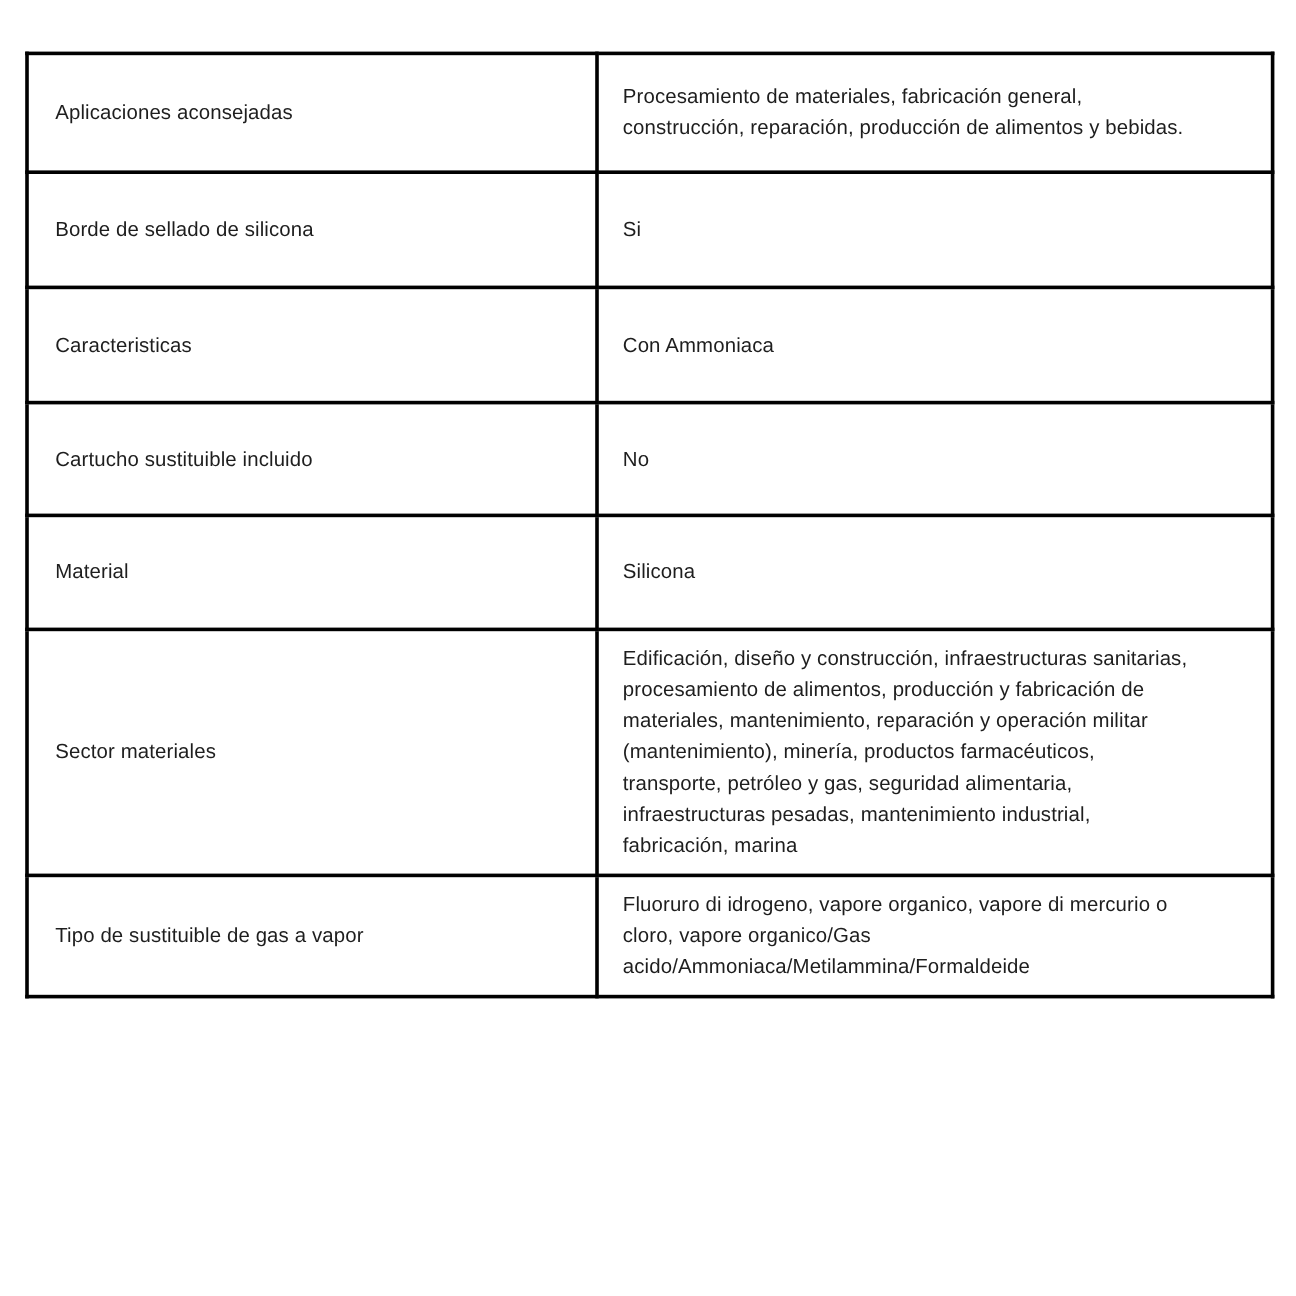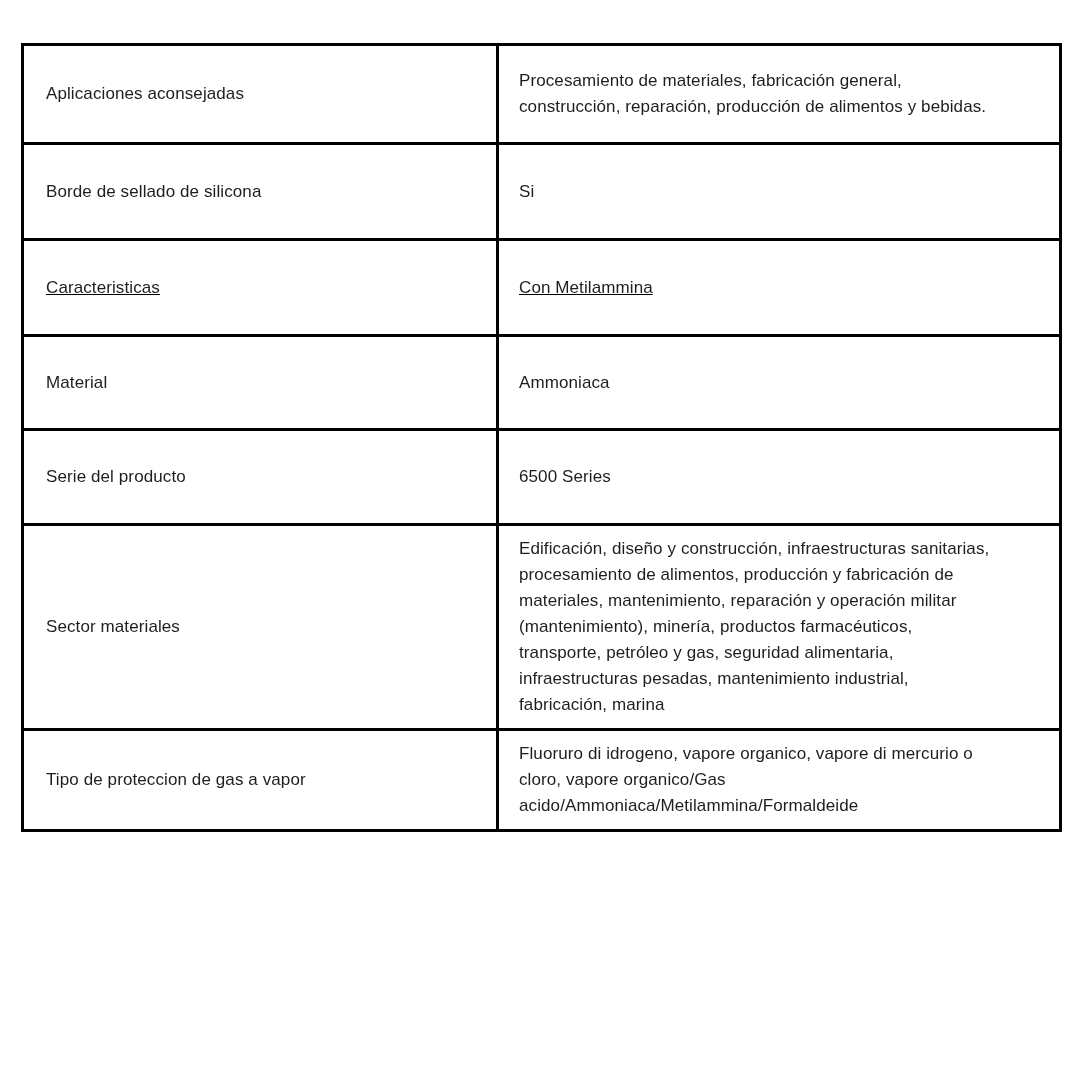--- a/index.html
+++ b/index.html
@@ -34,21 +34,21 @@
   td.label-cell {
     width: 426px;
     padding: 10px 24px 10px 22px;
   }
   td.value-cell {
     padding: 10px 18px 10px 20px;
     white-space: pre-line;
   }
   tr:nth-child(1) { height: 99px; }
   tr:nth-child(2) { height: 96px; }
-  tr:nth-child(3) { height: 96px; text-decoration: underline; }
+  tr:nth-child(3) { height: 96px; }
   tr:nth-child(4) { height: 94px; }
   tr:nth-child(5) { height: 95px; }
   tr:nth-child(6) { height: 95px; }
   tr:nth-child(7) { height: 93px; }
   tr:nth-child(8) { height: 230px; }
   tr:nth-child(9) { height: 127px; }
 </style>
 </head>
 <body>
 
@@ -58,40 +58,40 @@
       <td class="label-cell">Aplicaciones aconsejadas</td>
       <td class="value-cell">Procesamiento de materiales, fabricación general,
 construcción, reparación, producción de alimentos y bebidas.</td>
     </tr>
     <tr>
       <td class="label-cell">Borde de sellado de silicona</td>
       <td class="value-cell">Si</td>
     </tr>
     <tr>
       <td class="label-cell">Caracteristicas</td>
-      <td class="value-cell">Con Metilammina</td>
+      <td class="value-cell">Con Ammoniaca</td>
+    </tr>
+    <tr>
+      <td class="label-cell">Cartucho sustituible incluido</td>
+      <td class="value-cell">No</td>
     </tr>
     <tr>
       <td class="label-cell">Material</td>
-      <td class="value-cell">Ammoniaca</td>
-    </tr>
-    <tr>
-      <td class="label-cell">Serie del producto</td>
-      <td class="value-cell">6500 Series</td>
+      <td class="value-cell">Silicona</td>
     </tr>
     <tr>
       <td class="label-cell">Sector materiales</td>
       <td class="value-cell">Edificación, diseño y construcción, infraestructuras sanitarias,
 procesamiento de alimentos, producción y fabricación de
 materiales, mantenimiento, reparación y operación militar
 (mantenimiento), minería, productos farmacéuticos,
 transporte, petróleo y gas, seguridad alimentaria,
 infraestructuras pesadas, mantenimiento industrial,
 fabricación, marina</td>
     </tr>
     <tr>
-      <td class="label-cell">Tipo de proteccion de gas a vapor</td>
+      <td class="label-cell">Tipo de sustituible de gas a vapor</td>
       <td class="value-cell">Fluoruro di idrogeno, vapore organico, vapore di mercurio o
 cloro, vapore organico/Gas
 acido/Ammoniaca/Metilammina/Formaldeide</td>
     </tr>
   </tbody>
 </table>
 
 </body></html>

